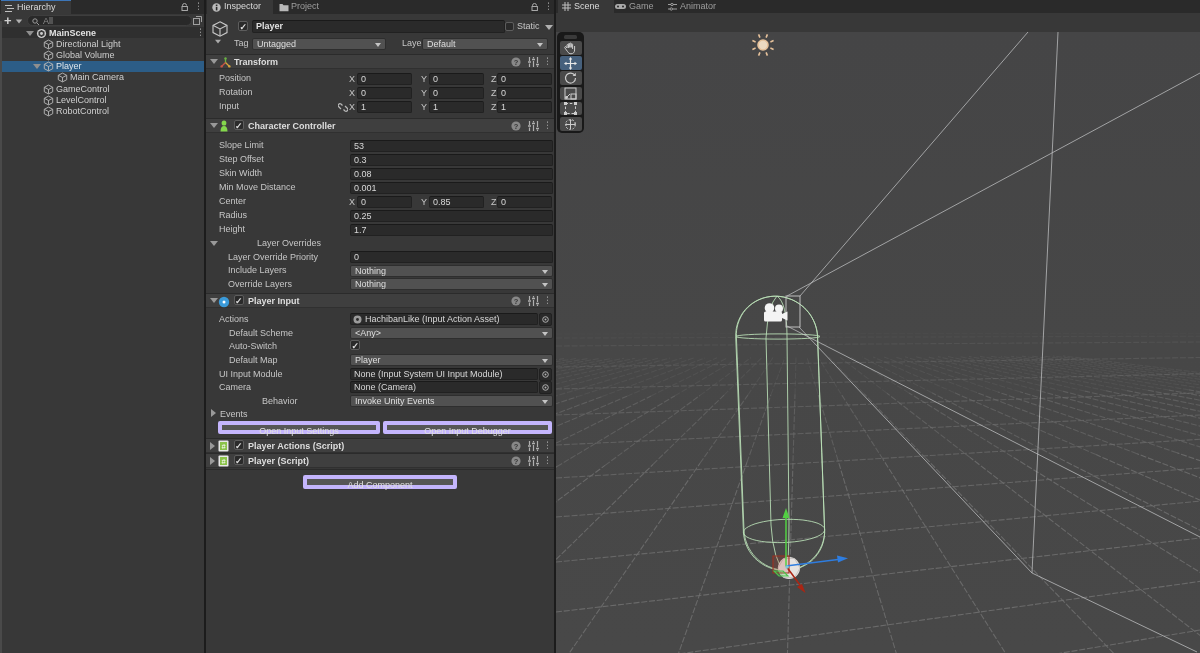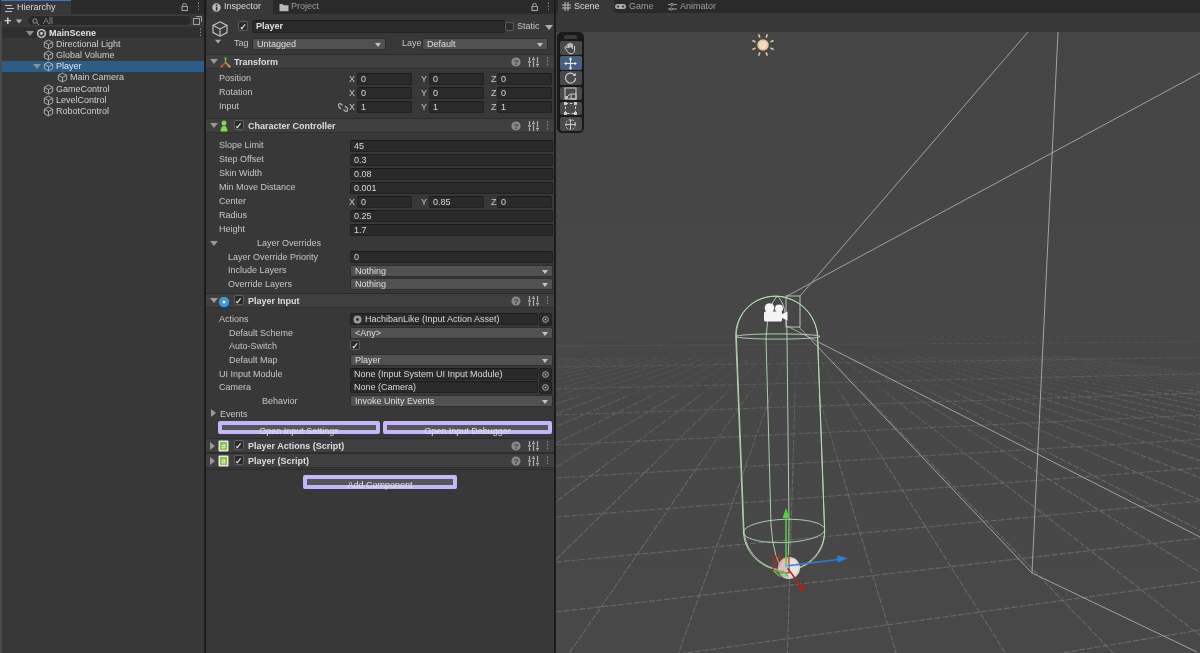--- a/index.html
+++ b/index.html
@@ -234,21 +234,21 @@
     <text x="5" y="7.6" font-size="7.5" font-weight="bold" fill="#383838" text-anchor="middle" font-family="Liberation Sans">?</text>
   </svg>
 <svg class="abs" style="left:528px;top:121px;" width="11" height="10" viewBox="0 0 11 10">
     <g stroke="#b0b0b0" stroke-width="1.2" fill="none">
       <path d="M1.5 0v4M1.5 6.5V10M5.5 0v1.5M5.5 4v6M9.5 0v6M9.5 8.5V10"></path>
       <path d="M0 5h3M4 2.5h3M8 7.5h3" stroke-width="1.4"></path>
     </g>
   </svg>
 <div class="abs" style="left:543px;top:120px;color:#b4b4b4;font-size:9px;">⋮</div>
 <span class="abs lbl" style="left:219px;top:140.0px;">Slope Limit</span>
-<div class="fld" style="left:350px;top:139.5px;width:203px;">45</div>
+<div class="fld" style="left:350px;top:139.5px;width:203px;">53</div>
 <span class="abs lbl" style="left:219px;top:154.0px;">Step Offset</span>
 <div class="fld" style="left:350px;top:153.5px;width:203px;">0.3</div>
 <span class="abs lbl" style="left:219px;top:168.0px;">Skin Width</span>
 <div class="fld" style="left:350px;top:167.5px;width:203px;">0.08</div>
 <span class="abs lbl" style="left:219px;top:182.0px;">Min Move Distance</span>
 <div class="fld" style="left:350px;top:181.5px;width:203px;">0.001</div>
 <span class="abs lbl" style="left:219px;top:196.0px;">Center</span>
 <span class="abs xyz" style="left:349px;top:196.5px;">X</span>
 <div class="fld" style="left:357px;top:195.5px;width:55px;">0</div>
 <span class="abs xyz" style="left:421px;top:196.5px;">Y</span>

